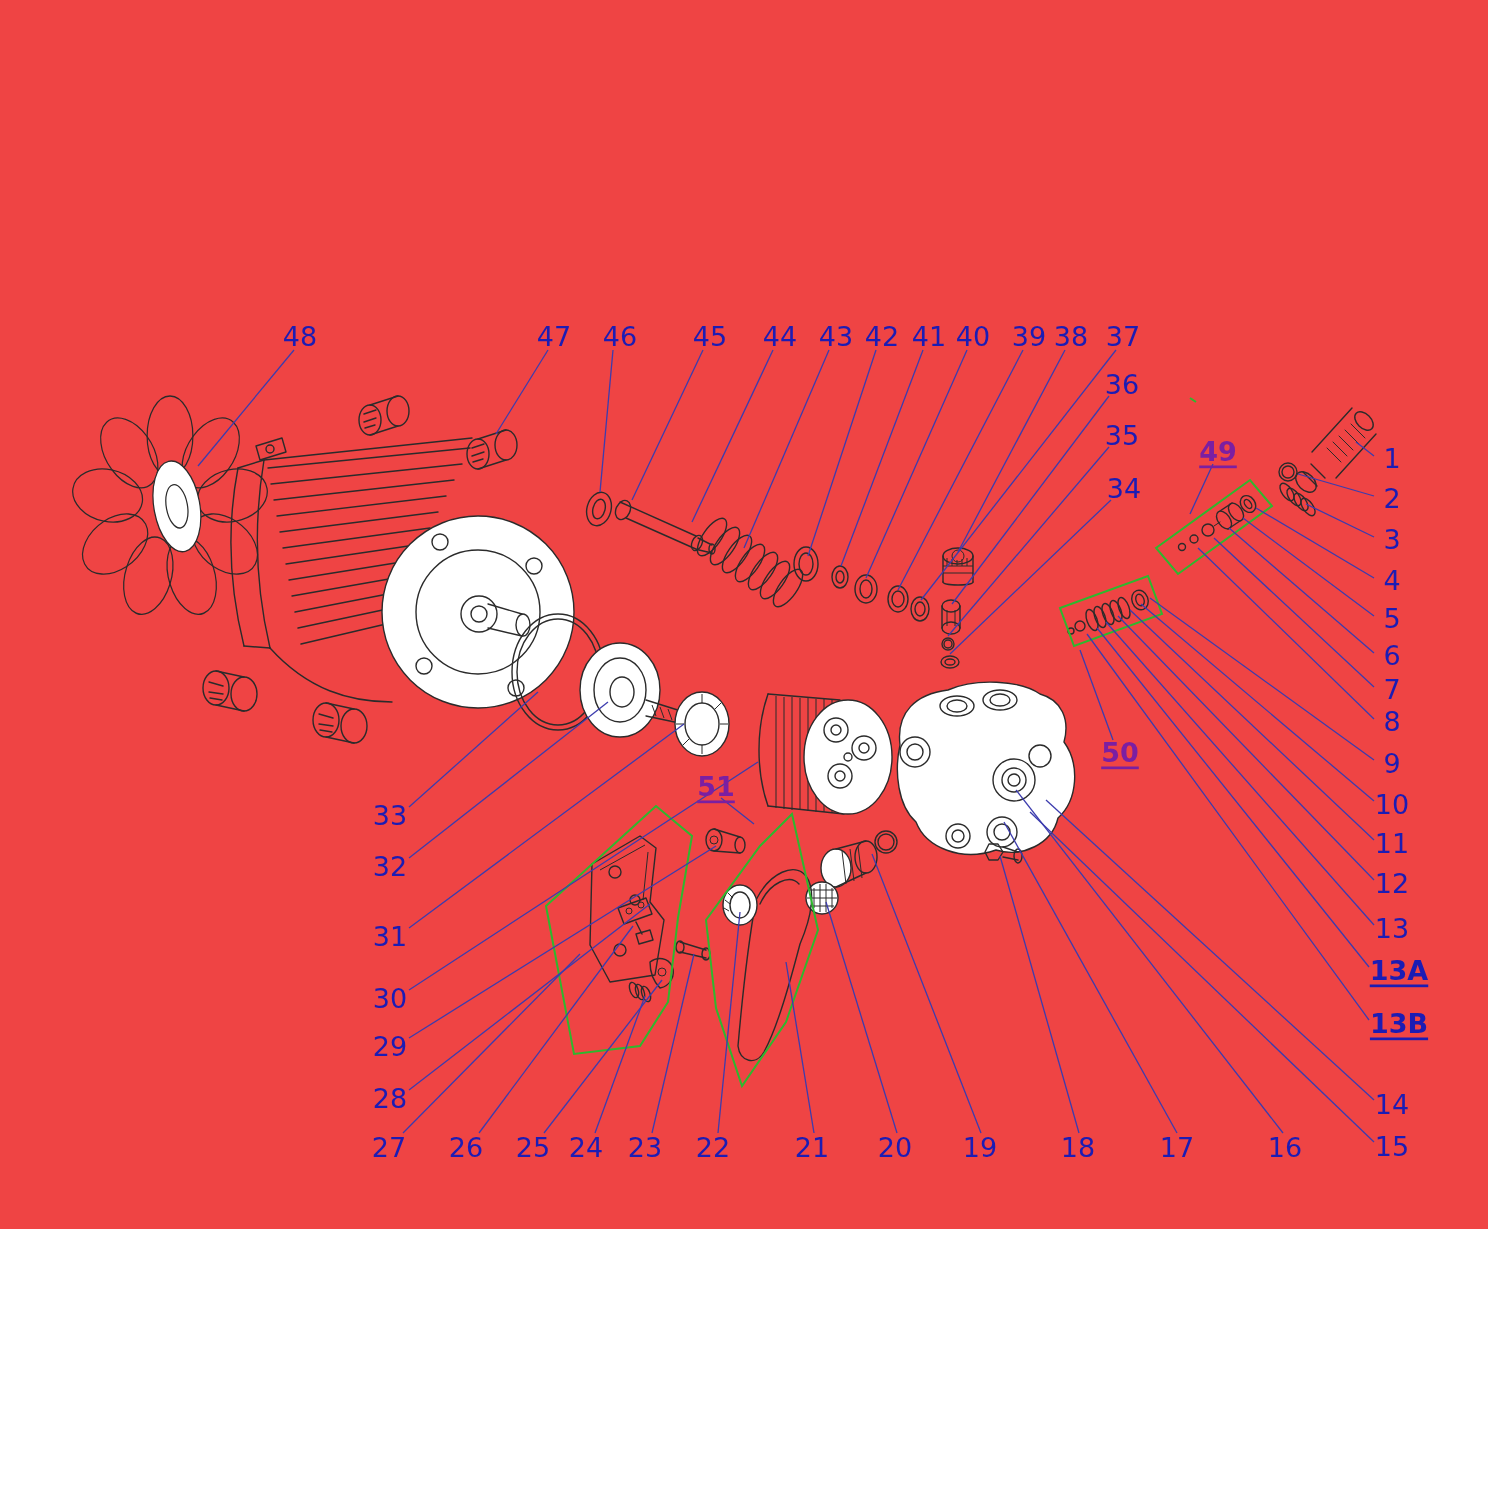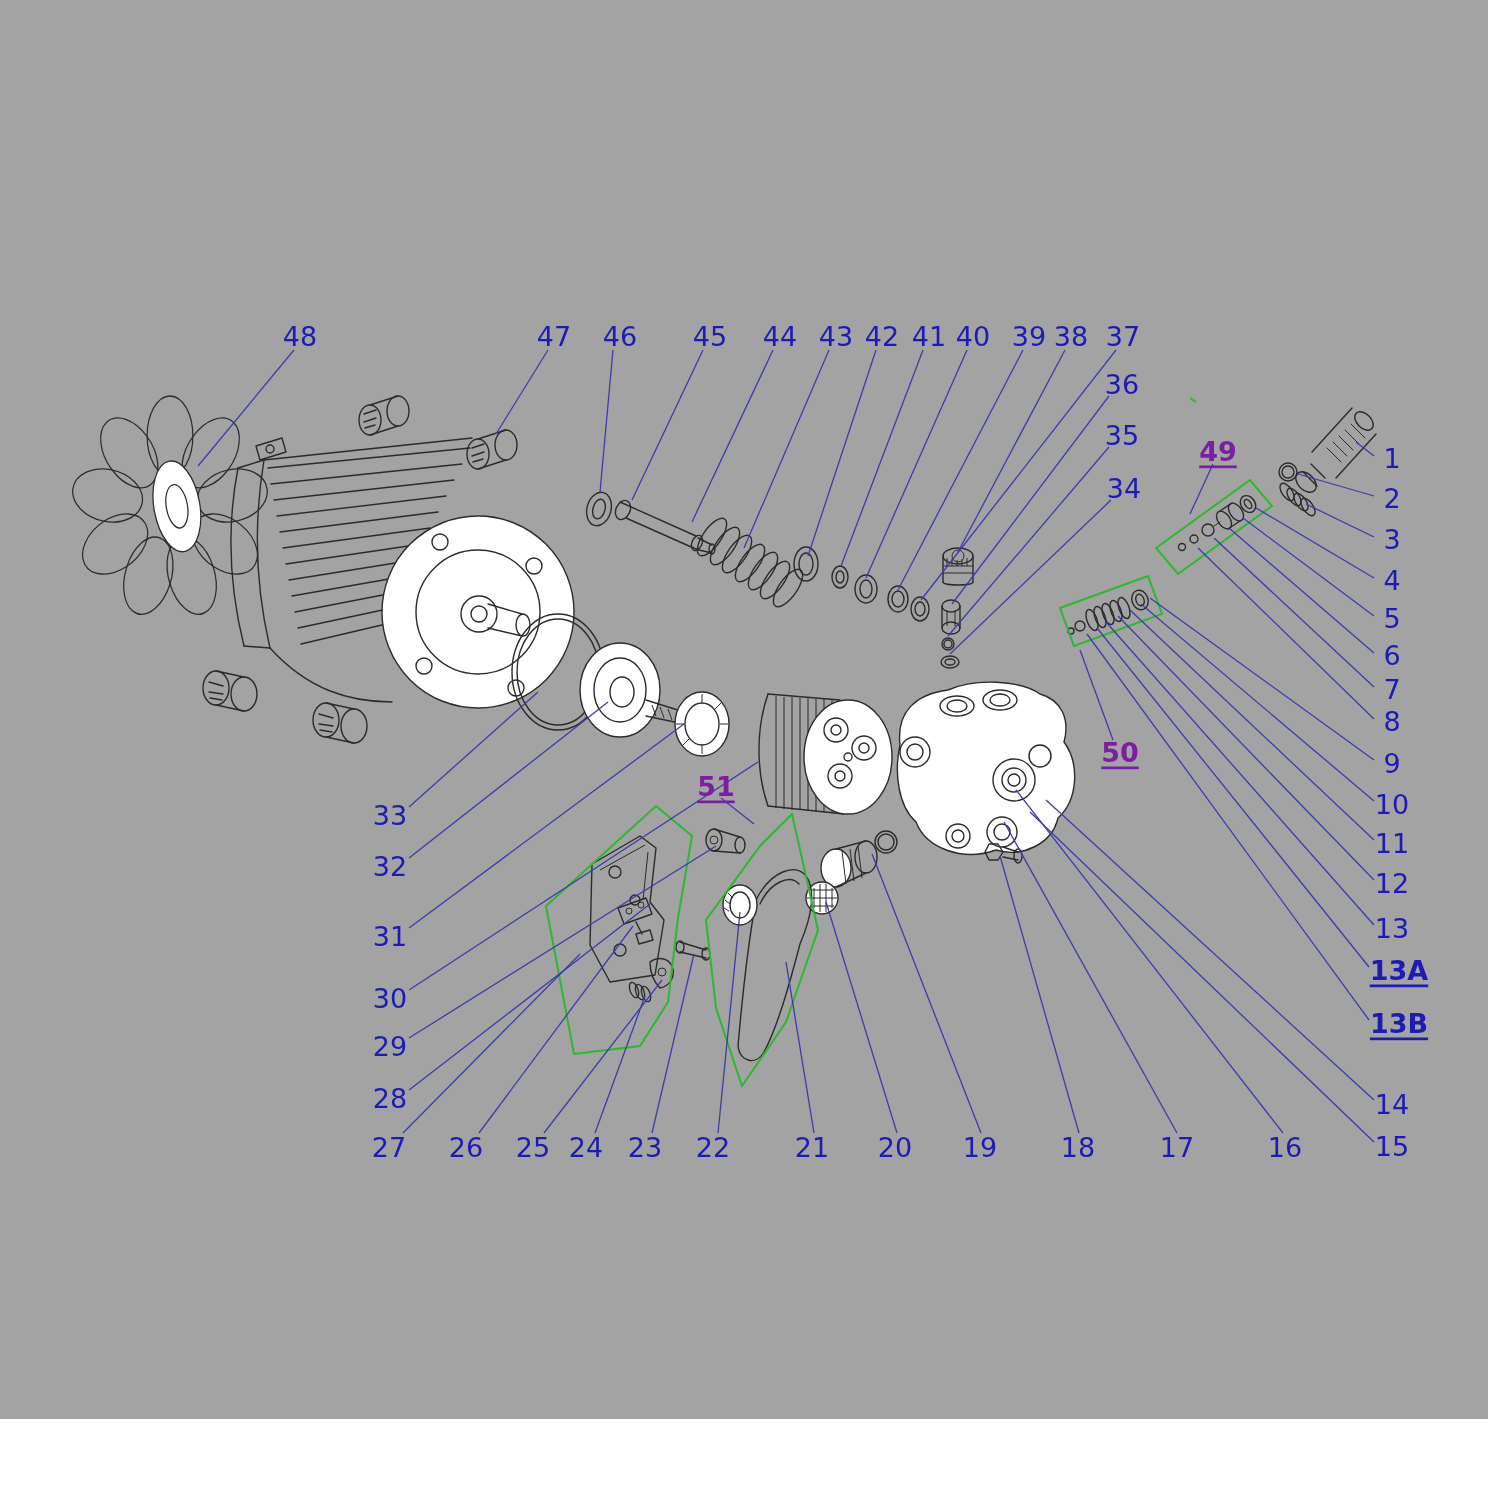--- a/index.html
+++ b/index.html
@@ -1,16 +1,16 @@
 <!DOCTYPE html>
 <html><head>
 <meta charset="utf-8">
 <style>
   html,body{margin:0;padding:0;background:#ffffff;}
-  #stage{position:relative;width:1488px;height:1419px;background:#a3a3a3;overflow:hidden;}
+  #stage{position:relative;width:1488px;height:1229px;background:#ef4444;overflow:hidden;}
   svg{position:absolute;left:0;top:0;}
   .art{stroke:#2b2b2b;stroke-width:1.4;fill:none;stroke-linecap:round;stroke-linejoin:round;}
   .artfill{stroke:#2b2b2b;stroke-width:1.4;fill:#ffffff;stroke-linejoin:round;}
   .thin{stroke:#2b2b2b;stroke-width:1;fill:none;}
   .green{stroke:#2eb82e;stroke-width:2;fill:none;stroke-linejoin:miter;}
   .callout{font-family:"DejaVu Sans","Liberation Sans",sans-serif;font-size:27px;}
   .style-bold-blue,.style-bold-purple{font-weight:bold;}
 </style>
 </head>
 <body>

